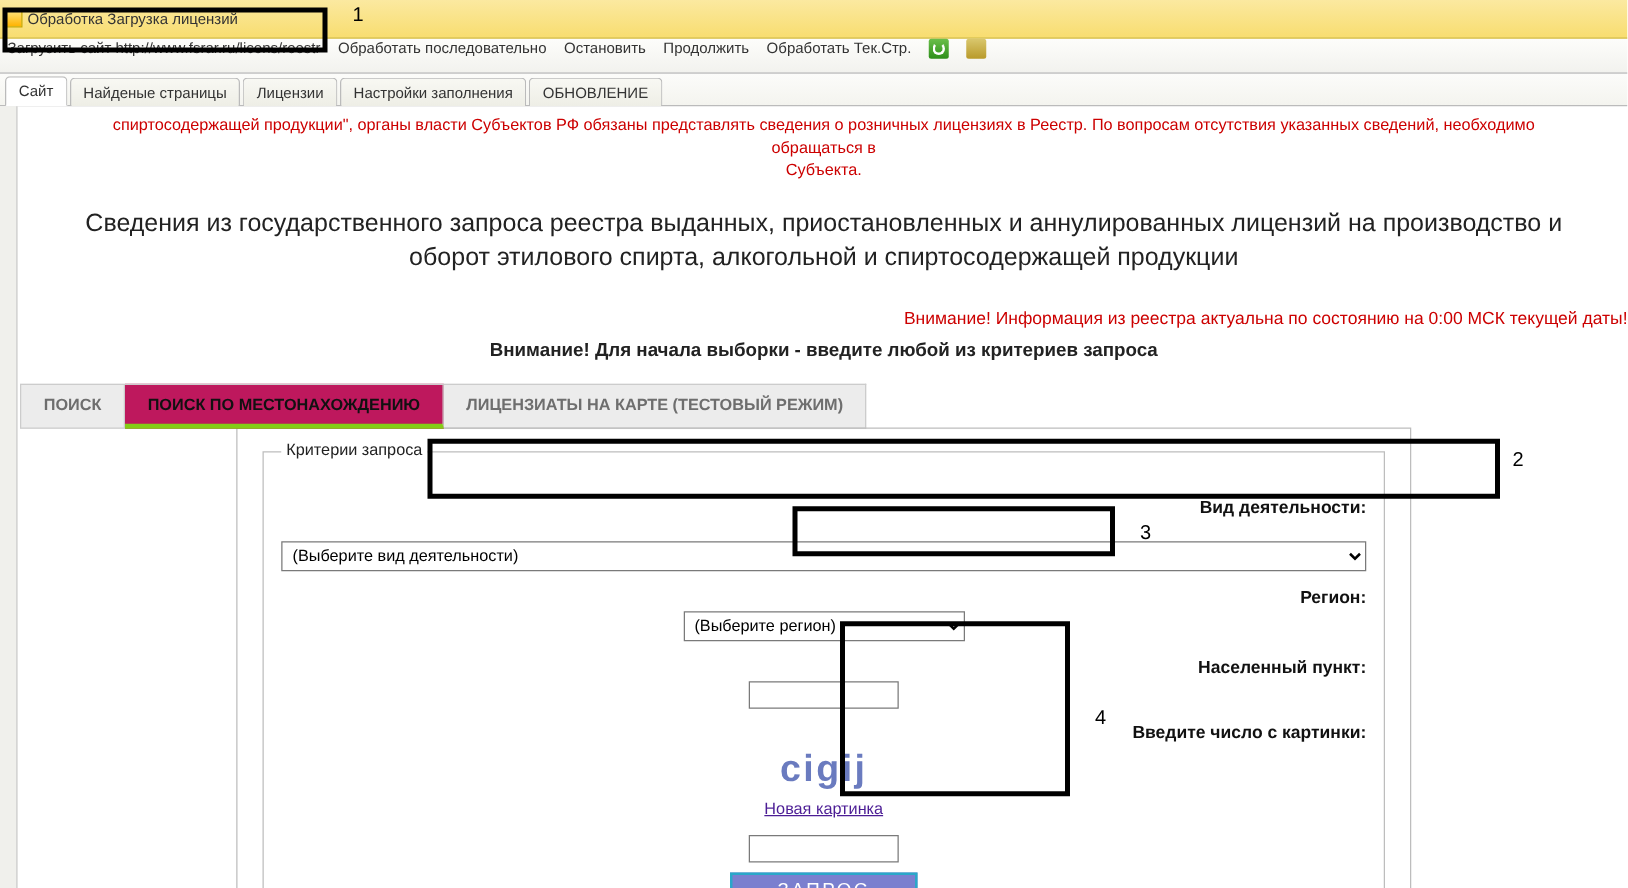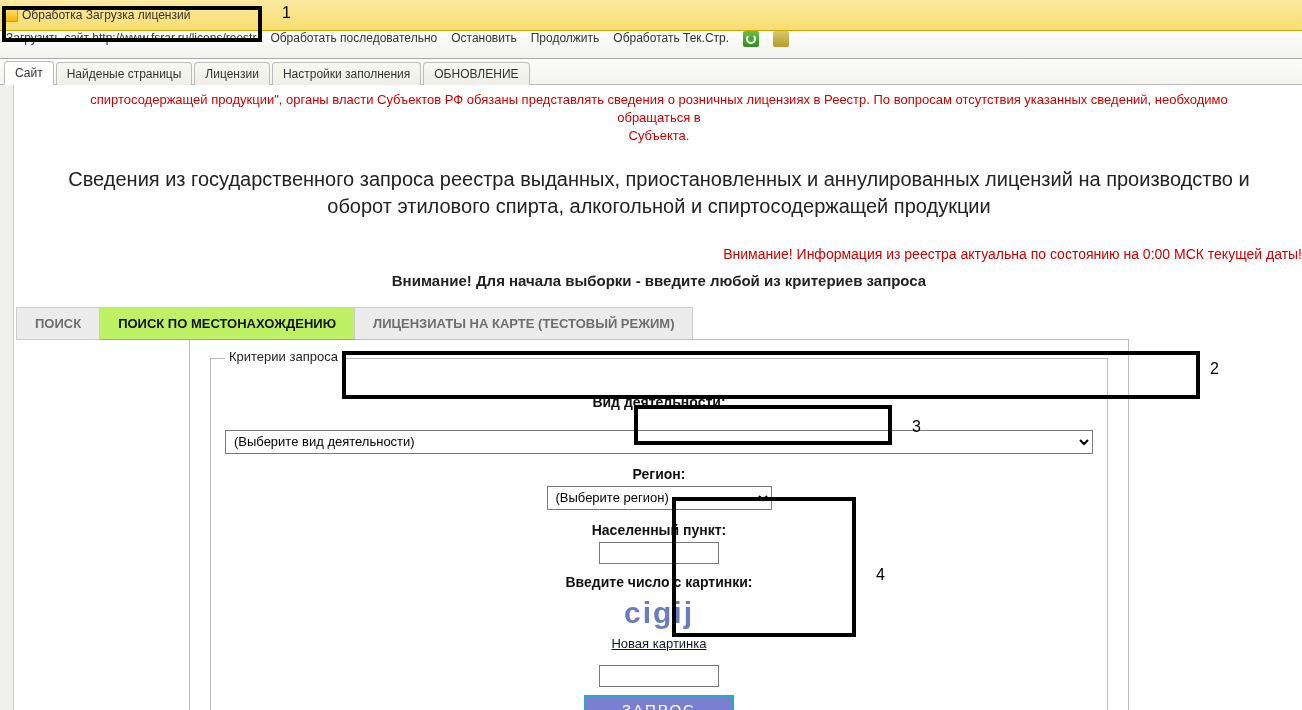--- a/index.html
+++ b/index.html
@@ -140,23 +140,23 @@
     font-weight: bold;
   }
   .innertab {
     padding: 8px 18px;
     border: 1px solid #ccc;
     background: #ececec;
     color: #6e6e6e;
     cursor: pointer;
   }
   .innertab.active {
-    background: #bef264;
+    background: #be185d;
     color: #111;
-    border-bottom: 1px solid #84cc16;
+    border-bottom: 4px solid #84cc16;
     position: relative;
     z-index: 2;
   }
   .innertab + .innertab { border-left: none; }
 
   
   .panel {
     width: 940px;
     margin: 0 auto;
     border: 1px solid #bdbdbd;
@@ -174,21 +174,21 @@
     top: -24px;
     background: #fff;
     display: inline-block;
     padding: 0 4px;
     font-size: 13px;
     color: #222;
     margin-bottom: -14px;
   }
 
   .field-label {
-    text-align: center;
+    text-align: right;
     font-weight: bold;
     font-size: 14px;
     color: #111;
     margin-top: 6px;
   }
   .select-wide {
     width: 100%;
     height: 24px;
     border: 1px solid #7a7a7a;
     font-size: 13px;
@@ -226,21 +226,21 @@
     font-size: 30px;
     font-weight: bold;
     color: #6a7bbf;
     letter-spacing: 2px;
     margin-top: 4px;
   }
   .captcha-link {
     display:inline-block;
     margin-top: 6px;
     margin-bottom: 10px;
-    color: #0f172a;
+    color: #4c1d95;
     text-decoration: underline;
     font-size: 13px;
     cursor: pointer;
   }
   .submit-btn {
     display:block;
     margin: 8px auto 0 auto;
     width: 150px;
     height: 30px;
     background: #7a7fcf;

